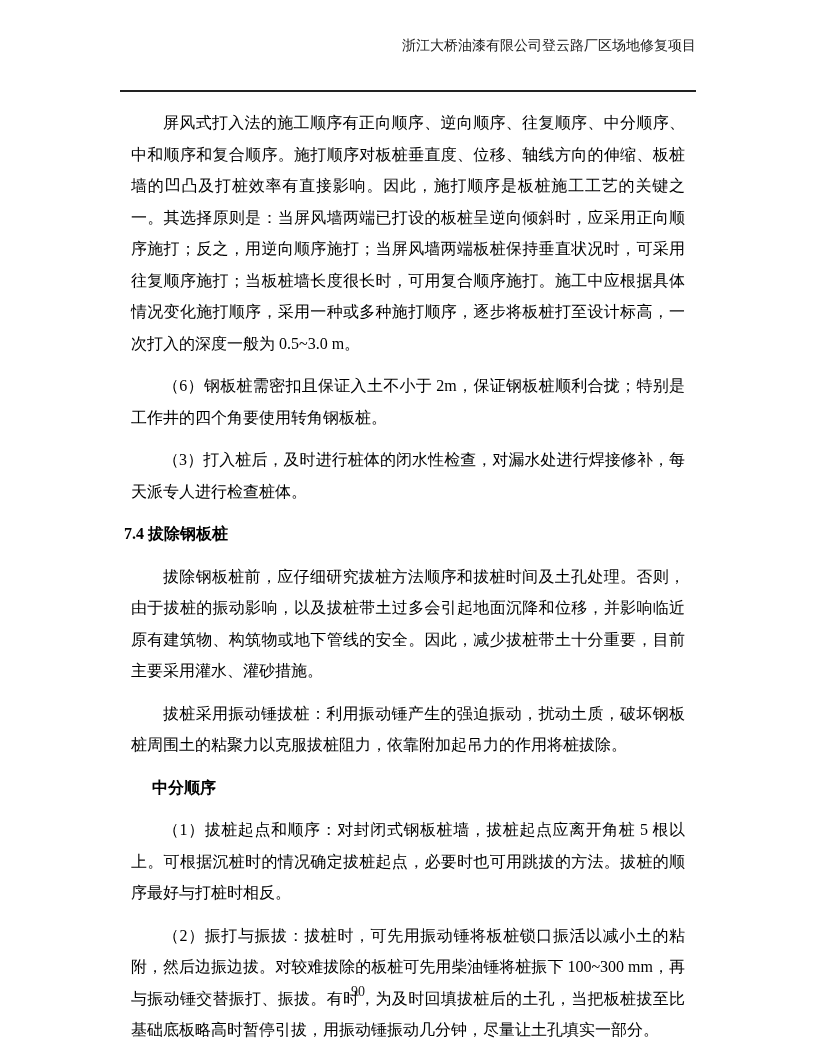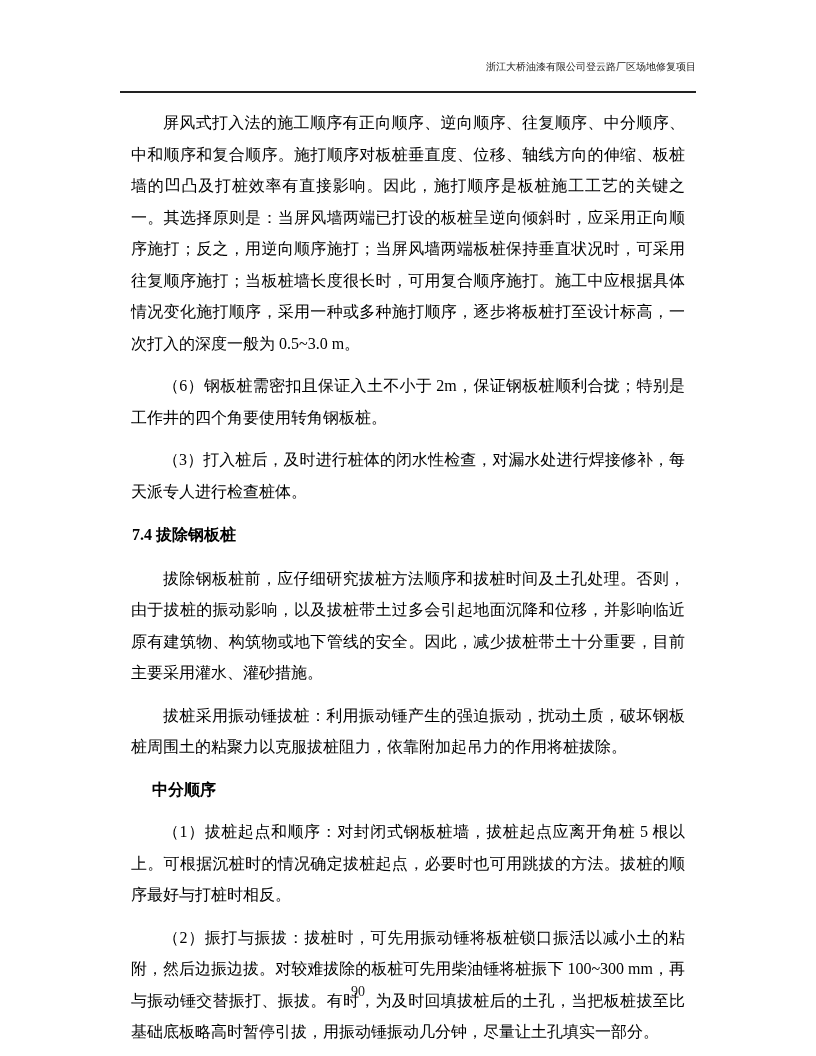--- a/index.html
+++ b/index.html
@@ -11,47 +11,47 @@
     position: relative;
     width: 816px;
     height: 1056px;
     background: #ffffff;
     overflow: hidden;
     font-family: "Liberation Serif", "DejaVu Serif", serif;
     color: #000000;
   }
   .doc-header {
     position: absolute;
-    top: 57px;
+    top: 36px;
     left: 120px;
     width: 576px;
     text-align: right;
-    font-size: 10px;
+    font-size: 14px;
     line-height: 20px;
     color: #1a1a1a;
-    padding-bottom: 14px;
+    padding-bottom: 34px;
     border-bottom: 2px solid #222222;
   }
   .doc-body {
     position: absolute;
     top: 96px;
     left: 120px;
     width: 576px;
   }
   .para {
     margin: 11px;
     font-size: 16px;
     line-height: 31.5px;
     text-align: justify;
     text-justify: inter-ideograph;
     text-indent: 2em;
     word-break: break-all;
   }
   .section-heading {
-    margin: 12px;
+    margin: 4px;
     font-size: 16px;
     line-height: 31.5px;
     font-weight: bold;
     text-indent: 0;
     text-align: left;
   }
   .sub-heading {
     margin: 0;
     font-size: 16px;
     line-height: 31.5px;

